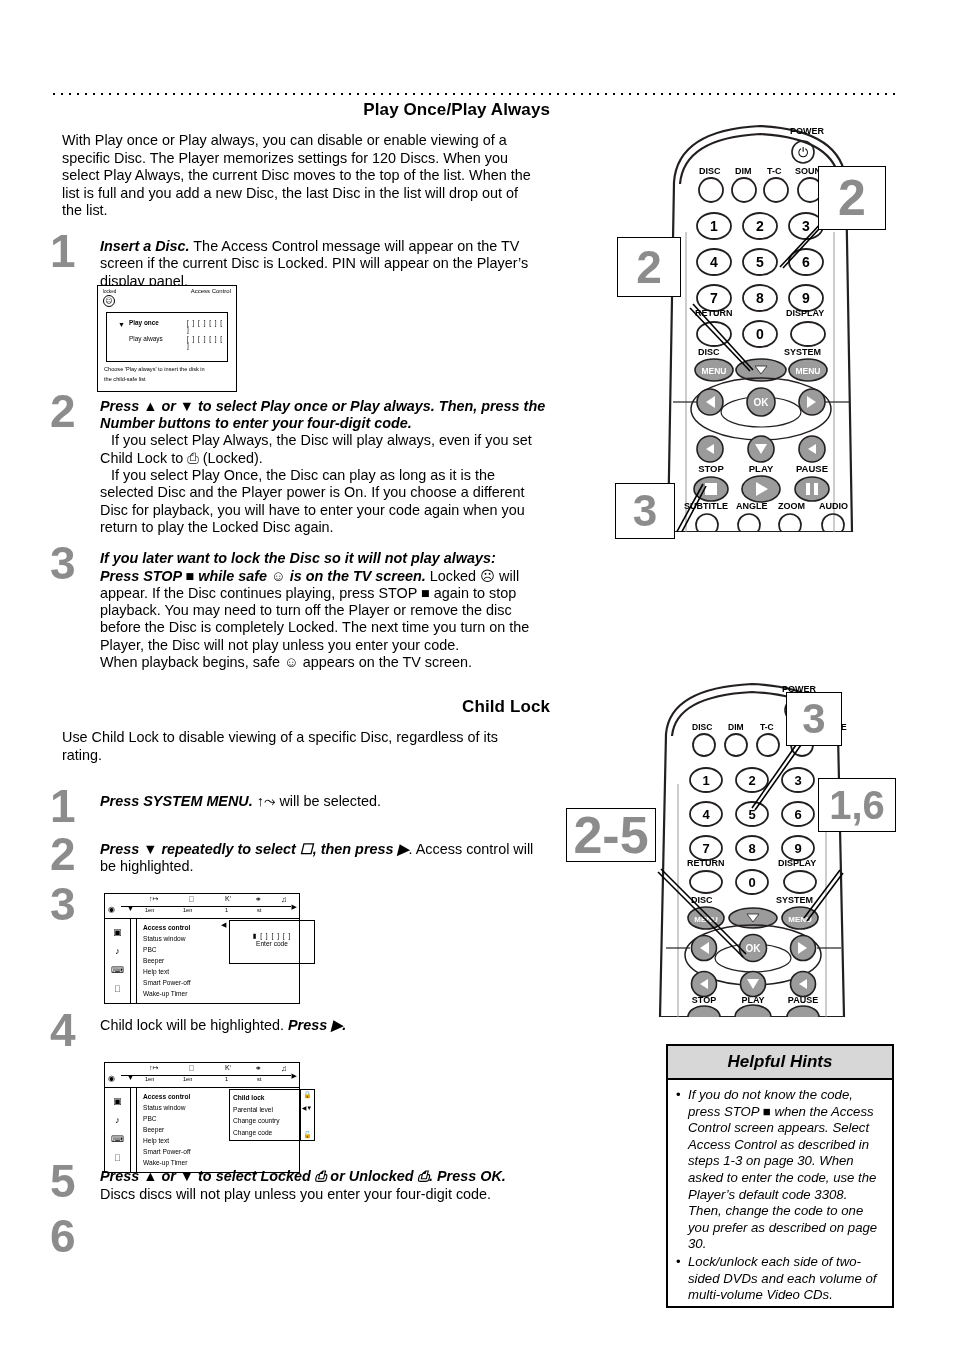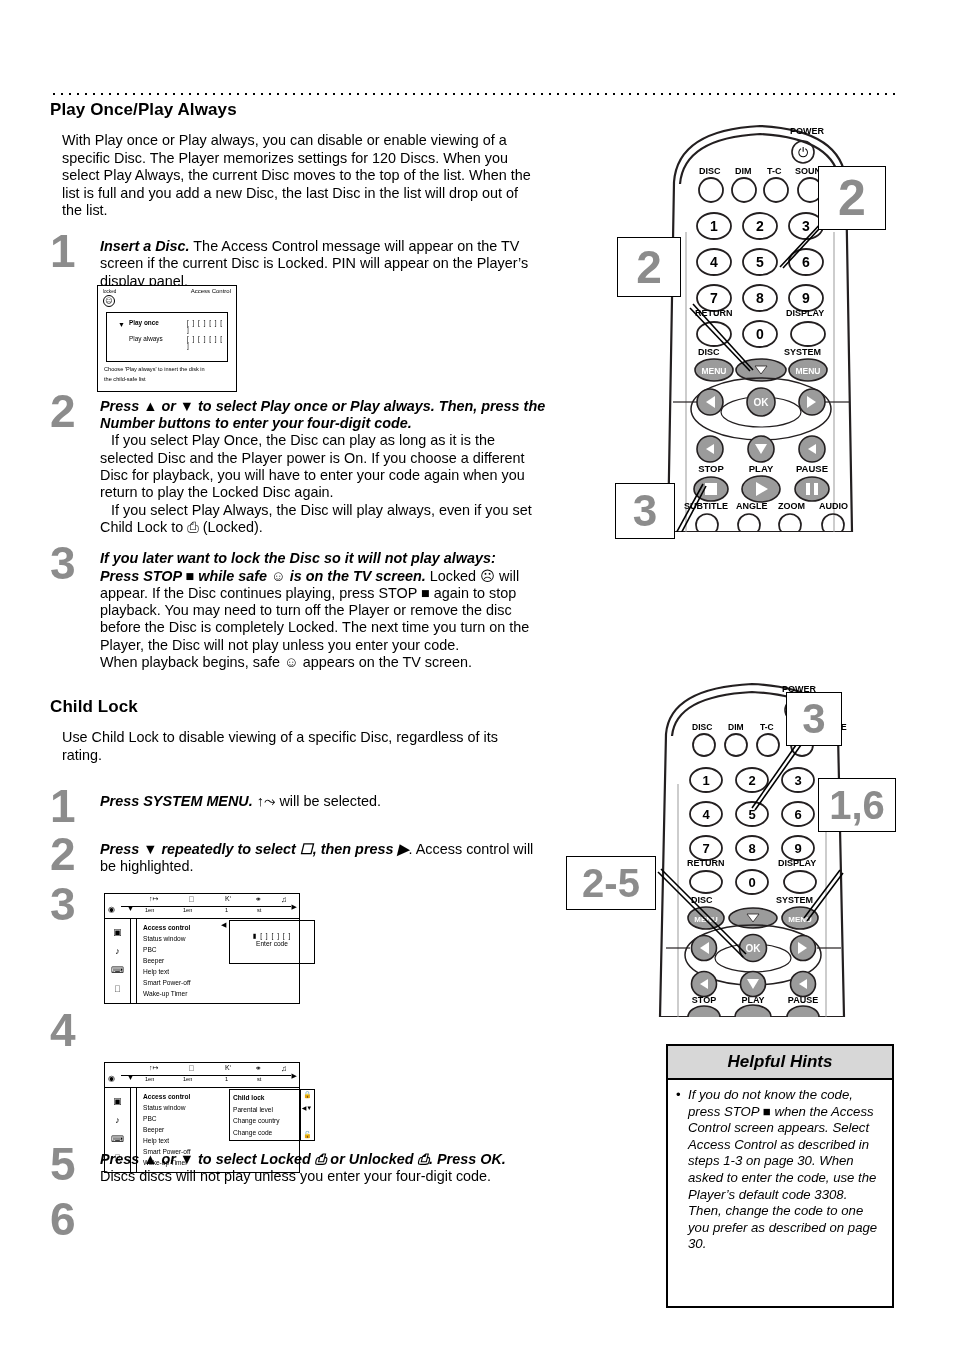--- a/index.html
+++ b/index.html
@@ -16,21 +16,21 @@
     font-size:30px;letter-spacing:-0.3px;
   }
   .hdr-rule{
     position:absolute;left:50px;top:92px;width:848px;height:4px;
     background-image:radial-gradient(circle, #000 1.1px, rgba(0,0,0,0) 1.3px);
     background-size:8px 4px;background-repeat:repeat-x;
   }
 
   
   .col-left{position:absolute;left:50px;top:100px;width:500px;}
-  h2.sec{font-size:17px;font-weight:bold;margin:0 0 1px 0;letter-spacing:0.1px;}
+  h2.sec{font-size:17px;font-weight:bold;margin:0 0 1px 0;letter-spacing:0.1px;text-align:right;}
   p.body{font-size:14.4px;line-height:17.6px;margin:12px;}
 
   .step{position:relative;margin-top:12px;padding-left:50px;min-height:20px;}
   .step .num{
     position:absolute;left:0;top:-10px;width:40px;
     font-size:46px;font-weight:bold;color:#8c8c8c;line-height:1;
     font-family:"Liberation Sans", sans-serif;
   }
   .step .txt{font-size:14.4px;line-height:17.3px;}
   .step .txt b{font-weight:bold;font-style:italic;}
@@ -145,22 +145,22 @@
     <div class="step" style="margin-top:18px;">
       <div class="num">1</div>
       <div class="txt"><b>Insert a Disc.</b><span> The Access Control message will appear on the TV screen if the current Disc is Locked. PIN will appear on the Player’s display panel.</span></div>
       <div style="height:112px;"></div>
     </div>
 
     <div class="step" style="margin-top:-4px;">
       <div class="num">2</div>
       <div class="txt">
         <b>Press ▲ or ▼ to select Play once or Play always. Then, press the Number buttons to enter your four-digit code.</b>
+        <div class="indent">If you select Play Always, the Disc will play always, even if you set Child Lock to ⎙ (Locked).</div>
         <div class="indent">If you select Play Once, the Disc can play as long as it is the selected Disc and the Player power is On. If you choose a different Disc for playback, you will have to enter your code again when you return to play the Locked Disc again.</div>
-        <div class="indent">If you select Play Always, the Disc will play always, even if you set Child Lock to ⎙ (Locked).</div>
       </div>
     </div>
 
     <div class="step" style="margin-top:14px;">
       <div class="num">3</div>
       <div class="txt">
         <b>If you later want to lock the Disc so it will not play always:</b>
         <div><b>Press STOP ■ while safe ☺ is on the TV screen.</b><span> Locked ☹ will appear. If the Disc continues playing, press STOP ■ again to stop playback. You may need to turn off the Player or remove the disc before the Disc is completely Locked. The next time you turn on the Player, the Disc will not play unless you enter your code.</span></div>
         <div>When playback begins, safe ☺  appears on the TV screen.</div>
       </div>
@@ -179,20 +179,21 @@
       <div class="txt"><b>Press ▼ repeatedly to select ☐, then press ▶</b><span>. Access control will be highlighted.</span></div>
     </div>
 
     <div class="step" style="margin-top:16px;">
       <div class="num">3</div>
       <div style="height:132px;"></div>
     </div>
 
     <div class="step" style="margin-top:-6px;">
       <div class="num">4</div>
+      <div class="txt"><span>Child lock will be highlighted. </span><b>Press ▶.</b></div>
       <div style="height:140px;"></div>
     </div>
 
     <div class="step" style="margin-top:-6px;">
       <div class="num">5</div>
       <div class="txt"><b>Press ▲ or ▼ to select Locked ⎙ or Unlocked ⎙. Press OK.</b>
         <div>Discs discs will not play unless you enter your four-digit code.</div>
       </div>
     </div>
 
@@ -551,22 +552,23 @@
       <path d="M195 56 L137 138"></path>
       <path d="M222 198 L186 246"></path>
       <path d="M225 201 L189 249"></path>
       <path d="M40 200 L125 285"></path>
       <path d="M43 197 L128 282"></path>
     </g>
   </svg>
 
   <div class="callout" style="left:786px;top:692px;width:54px;height:52px;font-size:42px;">3</div>
   <div class="callout" style="left:818px;top:778px;width:76px;height:52px;font-size:40px;">1,6</div>
-  <div class="callout" style="left:566px;top:856px;width:88px;height:52px;font-size:40px;">2-5</div>
+  <div class="callout" style="left:566px;top:808px;width:88px;height:52px;font-size:52px;">2-5</div>
 
   <div class="hints">
     <div class="hh-title">Helpful Hints</div>
     <ul>
       <li>If you do not know the code, press STOP ■ when the Access Control screen appears. Select Access Control as described in steps 1-3 on page 30. When asked to enter the code, use the Player’s default code 3308. Then, change the code to one you prefer as described on page 30.</li>
+      <li>Lock/unlock each side of two-sided DVDs and each volume of multi-volume Video CDs.</li>
     </ul>
   </div>
 
 </div>
 
 </body></html>

